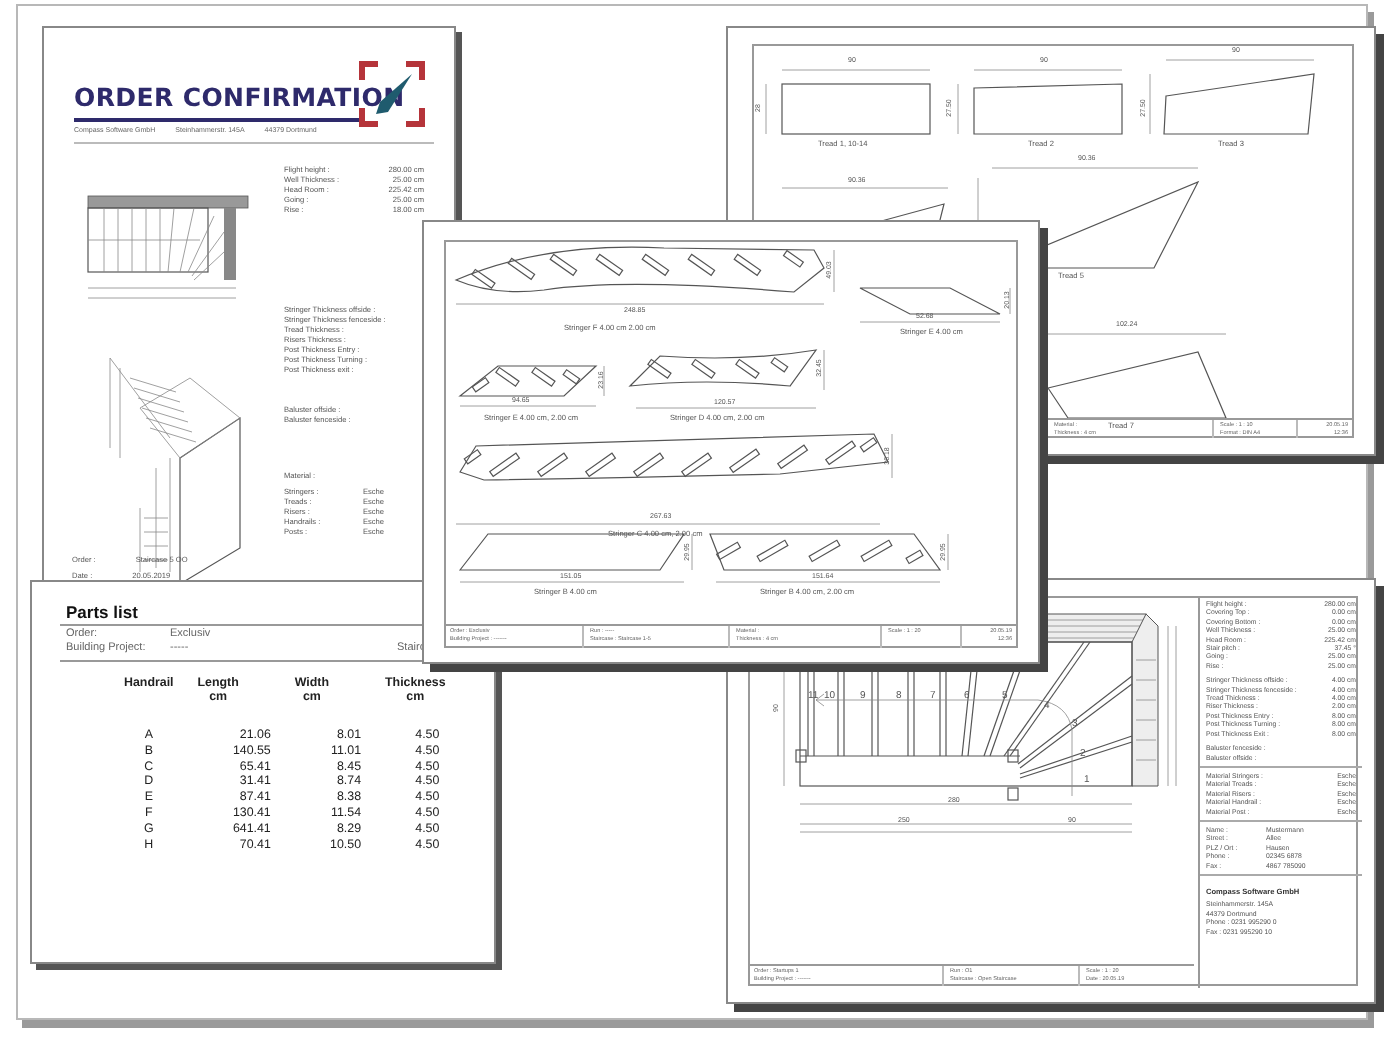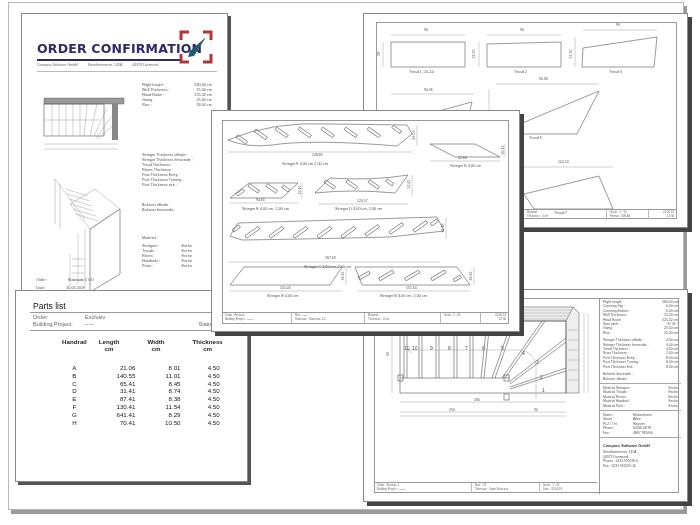--- a/index.html
+++ b/index.html
@@ -22,21 +22,21 @@
   .kv .row { display: flex; justify-content: space-between; }
   .kv-flight { left: 120px; top: 69px; width: 70px; }
   .kv-stringer { left: 120px; top: 139px; width: 88px; }
   .kv-baluster { left: 120px; top: 189px; width: 60px; }
   .kv-material { left: 120px; top: 222px; width: 50px; }
   .kv-order { left: 14px; top: 264px; width: 70px; }
   .kv-order .row { justify-content: flex-start; gap: 20px; }
 
   
   #sheet-parts { left: 15px; top: 290px; width: 233px; height: 192px; box-shadow: 3px 3px 0 #555; }
-  .pl-title { position: absolute; left: 17px; top: 10px; font-size: 8.5px; font-weight: normal; color: #111; }
+  .pl-title { position: absolute; left: 17px; top: 10px; font-size: 8.5px; font-weight: bold; color: #111; }
   .pl-rule1 { position: absolute; left: 14px; top: 21px; width: 215px; height: 1px; background: #999; }
   .pl-rule2 { position: absolute; left: 14px; top: 39px; width: 215px; height: 1px; background: #999; }
   .pl-meta { position: absolute; font-size: 5.5px; color: #666; line-height: 7px; }
   .pl-meta-left { left: 17px; top: 23px; }
   .pl-meta-right { left: 150px; top: 23px; text-align: right; width: 80px; }
   .pl-meta .row { display: flex; gap: 12px; }
   .pl-meta-left .row span:first-child { width: 40px; }
   .pl-meta-right .row { justify-content: flex-end; }
   table.parts { position: absolute; left: 40px; top: 48px; border-collapse: collapse; font-size: 6.2px; color: #222; }
   table.parts th { font-weight: bold; text-align: center; padding: 0 6px; line-height: 6.5px; vertical-align: top; }

